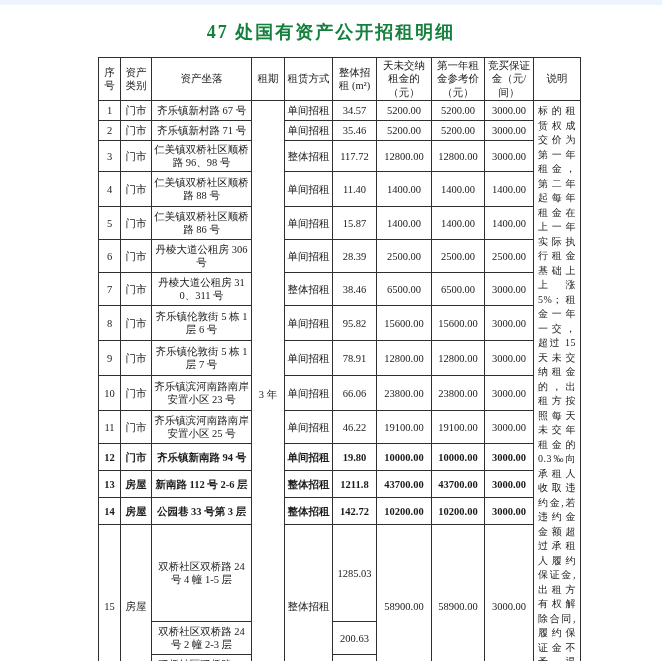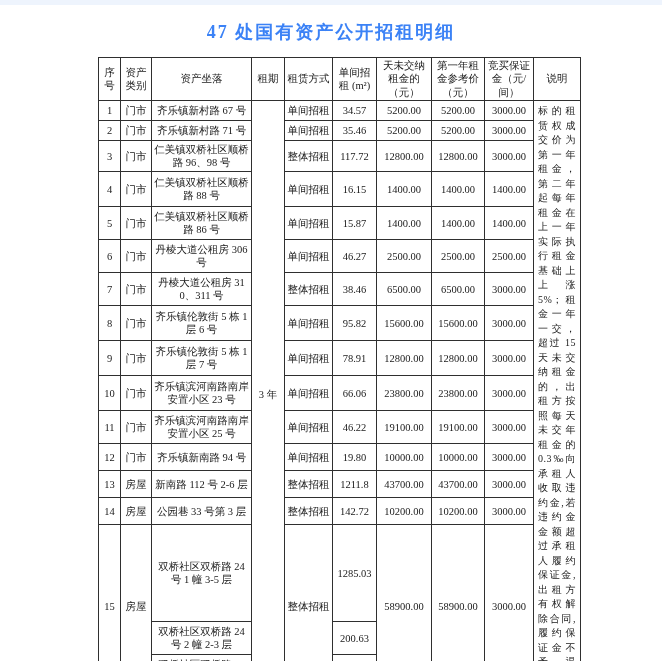--- a/index.html
+++ b/index.html
@@ -3,34 +3,34 @@
 <meta charset="utf-8">
 <style>
   html,body{margin:0;padding:0;}
   body{
     width:662px;height:661px;background:#ffffff;overflow:hidden;
     font-family:"Liberation Serif","DejaVu Serif",serif;color:#1a1a1a;
   }
   .top-strip{height:5px;background:#eef4fd;}
   .doc-title{
     text-align:center;font-size:18px;font-weight:bold;letter-spacing:2px;
-    margin:15px 0 13px 0;color:#3b82f6;
+    margin:15px 0 13px 0;color:#15803d;
   }
   .table-wrap{margin-left:98px;}
   table.rent-table{
     border-collapse:collapse;table-layout:fixed;width:482px;
   }
   .rent-table th,.rent-table td{
     border:1px solid #2f2f2f;text-align:center;vertical-align:middle;
     padding:1px 1px;font-size:10.5px;font-weight:normal;line-height:1.28;
     overflow:hidden;word-break:break-all;
   }
   .rent-table th{height:38px;font-size:10.5px;}
   tr.h18 td{height:17px;}
-  tr.h26 td{height:24px;}
+  tr.h26 td{height:24px;font-weight:bold;}
   tr.h30 td{height:28px;}
   tr.h32 td{height:30px;}
   tr.h34 td{height:32px;}
   td.note-cell{
     font-size:10px;text-align:justify;vertical-align:middle;
     padding:3px 4px;line-height:1.45;letter-spacing:0.5px;
   }
   td.term-cell{font-size:10.5px;}
 </style>
 </head>
@@ -54,21 +54,21 @@
         <col style="width:49px">
     <col style="width:47px">
   </colgroup>
   <tbody>
         <tr>
     <th>序号</th>
     <th>资产类别</th>
     <th>资产坐落</th>
     <th>租期</th>
     <th>租赁方式</th>
-    <th>单间招租 (m²)</th>
+    <th>整体招租 (m²)</th>
     <th>天未交纳租金的（元）</th>
     <th>第一年租金参考价（元）</th>
     <th>竞买保证金（元/间）</th>
     <th>说明</th>
   </tr>
 
   <tr class="h18">
     <td>1</td>
     <td>门市</td>
     <td>齐乐镇新村路 67 号</td>
@@ -101,21 +101,21 @@
     <td>12800.00</td>
     <td>12800.00</td>
     <td>3000.00</td>
   </tr>
 
   <tr class="h34">
     <td>4</td>
     <td>门市</td>
     <td>仁美镇双桥社区顺桥路 88 号</td>
     <td>单间招租</td>
-    <td>16.15</td>
+    <td>11.40</td>
     <td>1400.00</td>
     <td>1400.00</td>
     <td>1400.00</td>
   </tr>
 
   <tr class="h32">
     <td>5</td>
     <td>门市</td>
     <td>仁美镇双桥社区顺桥路 86 号</td>
     <td>单间招租</td>
@@ -123,21 +123,21 @@
     <td>1400.00</td>
     <td>1400.00</td>
     <td>1400.00</td>
   </tr>
 
   <tr class="h32">
     <td>6</td>
     <td>门市</td>
     <td>丹棱大道公租房 306 号</td>
     <td>单间招租</td>
-    <td>46.27</td>
+    <td>28.39</td>
     <td>2500.00</td>
     <td>2500.00</td>
     <td>2500.00</td>
   </tr>
 
   <tr class="h32">
     <td>7</td>
     <td>门市</td>
     <td>丹棱大道公租房 310、311 号</td>
     <td>整体招租</td>
@@ -220,21 +220,21 @@
     <td>整体招租</td>
     <td>142.72</td>
     <td>10200.00</td>
     <td>10200.00</td>
     <td>3000.00</td>
   </tr>
 
   <tr class="h34">
     <td rowspan="3">15</td>
     <td rowspan="3">房屋</td>
-    <td>双桥社区双桥路 24 号 1 幢 3-5 层</td>
+    <td>双桥社区双桥路 24 号 4 幢 1-5 层</td>
     <td rowspan="3">整体招租</td>
     <td>1285.03</td>
     <td rowspan="3">58900.00</td>
     <td rowspan="3">58900.00</td>
     <td rowspan="3">3000.00</td>
   </tr>
   <tr class="h32">
     <td>双桥社区双桥路 24 号 2 幢 2-3 层</td>
     <td>200.63</td>
   </tr>

